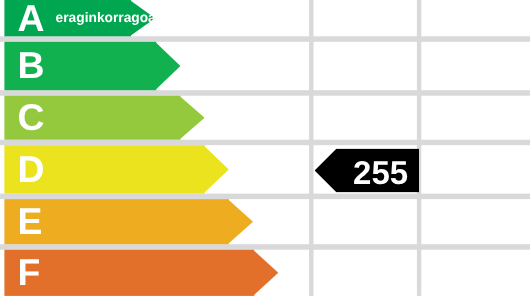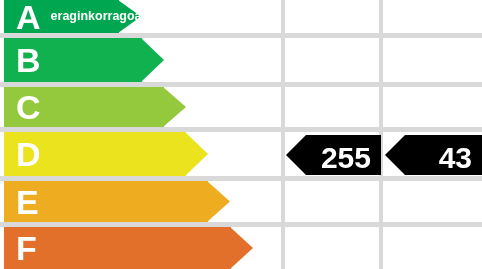--- a/index.html
+++ b/index.html
@@ -144,17 +144,14 @@
       <div class="bar-body" style="background:#e2702a;"></div>
       <div class="bar-tip" style="background:#e2702a;clip-path:polygon(0 0,0 100%,100% 50%);"></div>
       <span class="bar-letter">F</span>
     </div>
   </div>
 
   <div class="badge" style="left:286px;top:135px;width:95px;height:40px;clip-path:polygon(20px 0,100% 0,100% 100%,20px 100%,0 50%);">
     <span class="badge-value">255</span>
   </div>
 
-  <div class="badge" style="left:385px;top:135px;width:97px;height:40px;clip-path:polygon(20px 0,100% 0,100% 100%,20px 100%,0 50%);">
-    <span class="badge-value">43</span>
-  </div>
 
 </div>
 
 </body></html>

